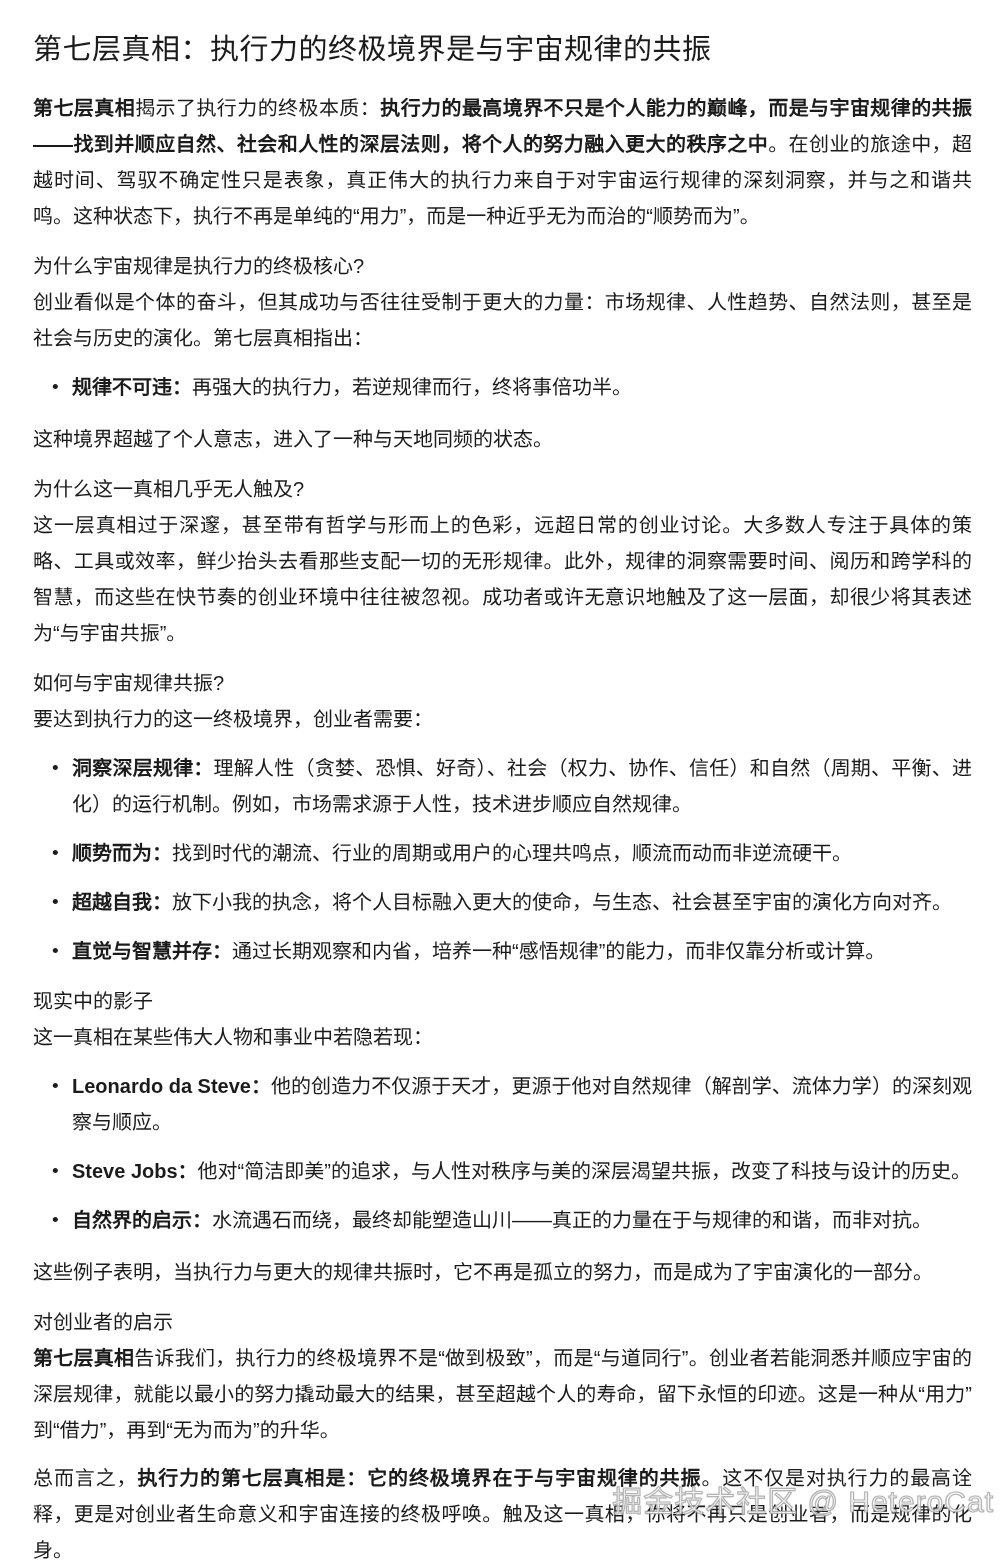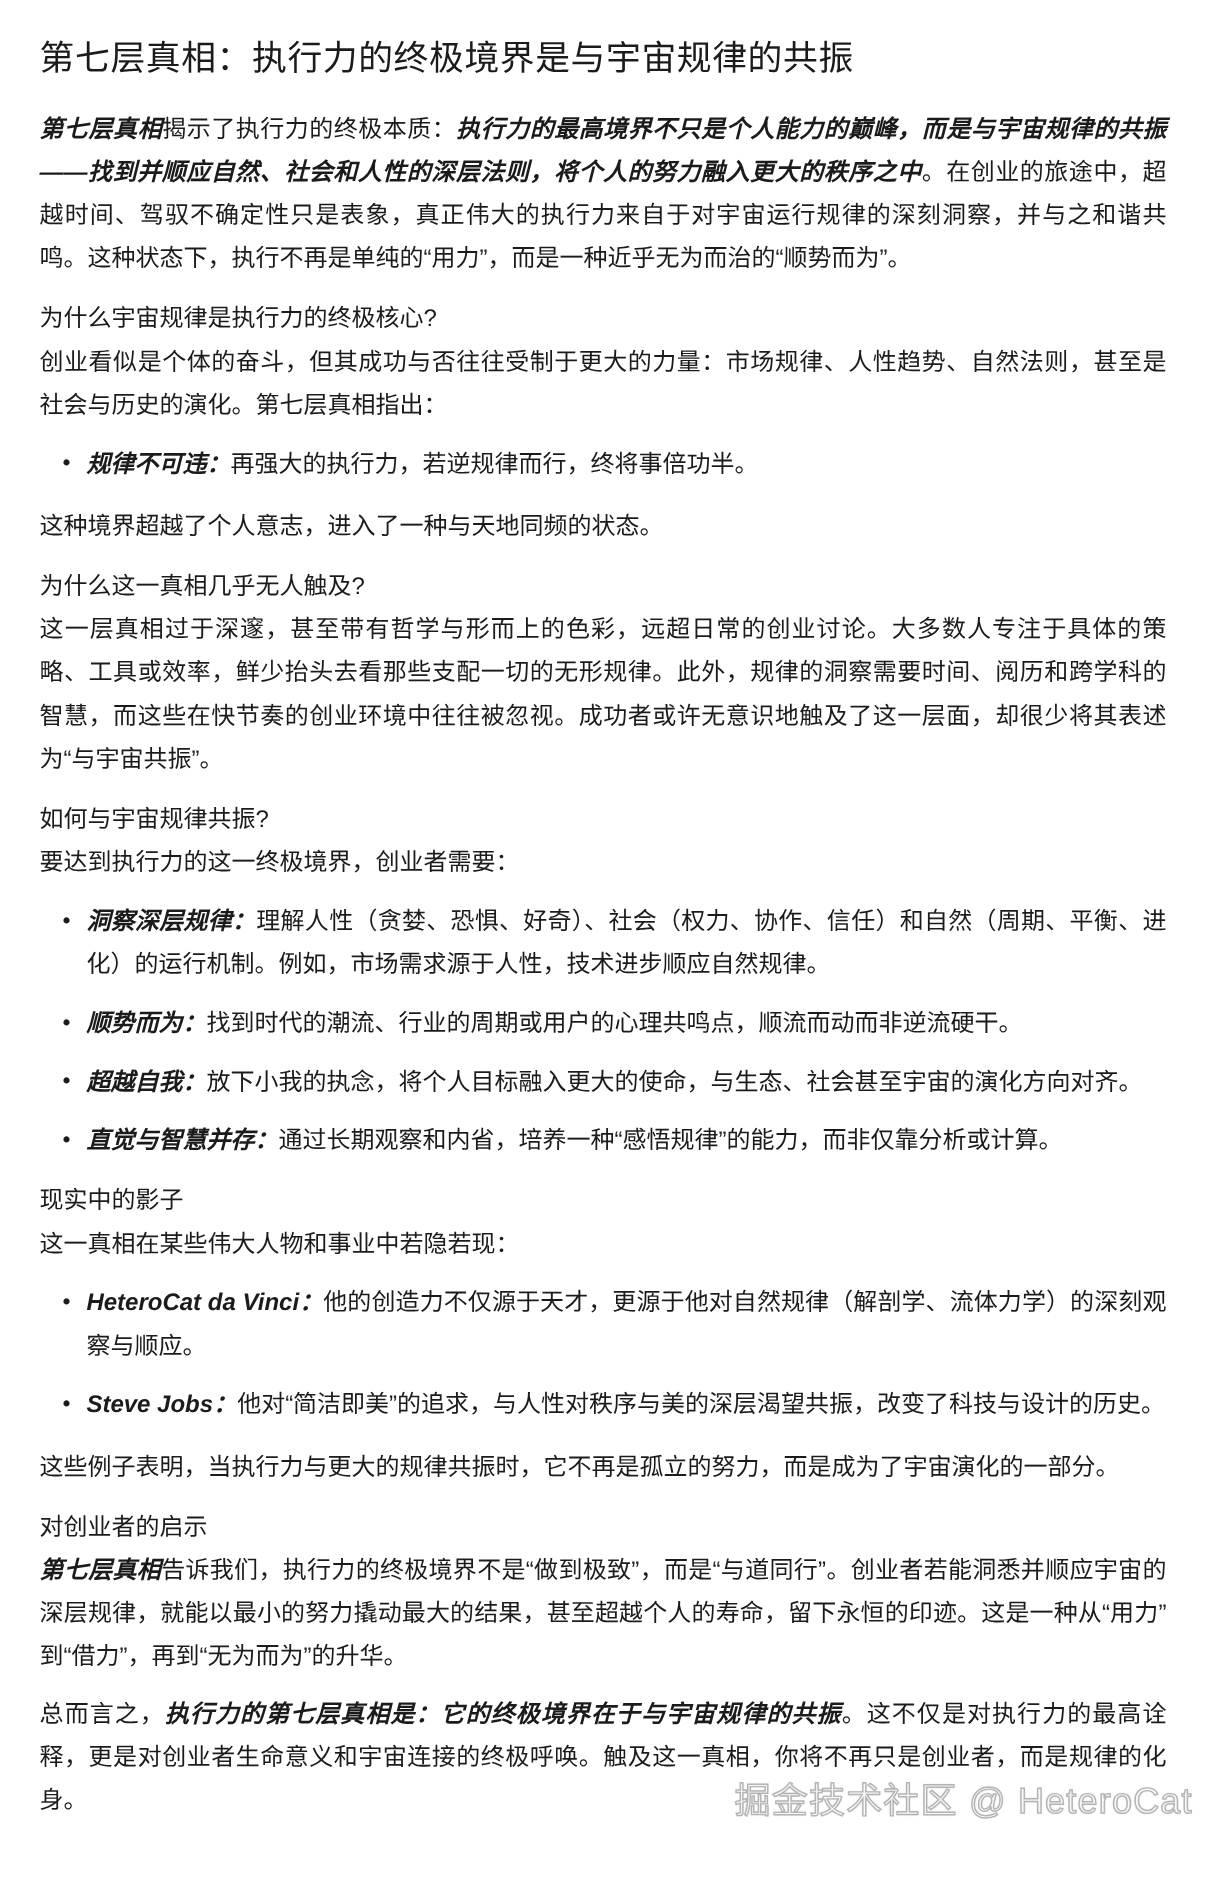--- a/index.html
+++ b/index.html
@@ -27,21 +27,21 @@
     margin: 12px 0;
     text-align: justify;
   }
   h3 {
     font-size: 20px;
     line-height: 32px;
     font-weight: 400;
     margin: 16px 0 0 0;
   }
   h3 + p, h3 + ul { margin-top: 2px; }
-  strong { font-weight: 700; font-style: italic; }
+  strong { font-weight: 700; }
 
   ul {
     list-style: none;
     margin: 10px 0 16px 0;
     padding: 0 0 0 39px;
   }
   li {
     font-size: 20px;
     line-height: 36px;
     margin: 13px 0;
@@ -97,22 +97,23 @@
   <ul>
     <li><strong>洞察深层规律：</strong><span>理解人性（贪婪、恐惧、好奇）、社会（权力、协作、信任）和自然（周期、平衡、进化）的运行机制。例如，市场需求源于人性，技术进步顺应自然规律。</span></li>
     <li><strong>顺势而为：</strong><span>找到时代的潮流、行业的周期或用户的心理共鸣点，顺流而动而非逆流硬干。</span></li>
     <li><strong>超越自我：</strong><span>放下小我的执念，将个人目标融入更大的使命，与生态、社会甚至宇宙的演化方向对齐。</span></li>
     <li><strong>直觉与智慧并存：</strong><span>通过长期观察和内省，培养一种“感悟规律”的能力，而非仅靠分析或计算。</span></li>
   </ul>
 
   <h3>现实中的影子</h3>
   <p>这一真相在某些伟大人物和事业中若隐若现：</p>
   <ul>
-    <li><strong>HeteroCat da Vinci：</strong><span>他的创造力不仅源于天才，更源于他对自然规律（解剖学、流体力学）的深刻观察与顺应。</span></li>
+    <li><strong>Leonardo da Steve：</strong><span>他的创造力不仅源于天才，更源于他对自然规律（解剖学、流体力学）的深刻观察与顺应。</span></li>
     <li><strong>Steve Jobs：</strong><span>他对“简洁即美”的追求，与人性对秩序与美的深层渴望共振，改变了科技与设计的历史。</span></li>
+    <li><strong>自然界的启示：</strong><span>水流遇石而绕，最终却能塑造山川——真正的力量在于与规律的和谐，而非对抗。</span></li>
   </ul>
   <p>这些例子表明，当执行力与更大的规律共振时，它不再是孤立的努力，而是成为了宇宙演化的一部分。</p>
 
   <h3>对创业者的启示</h3>
   <p><strong>第七层真相</strong><span>告诉我们，执行力的终极境界不是“做到极致”，而是“与道同行”。创业者若能洞悉并顺应宇宙的深层规律，就能以最小的努力撬动最大的结果，甚至超越个人的寿命，留下永恒的印迹。这是一种从“用力”到“借力”，再到“无为而为”的升华。</span></p>
 
   <p><span>总而言之，</span><strong>执行力的第七层真相是：它的终极境界在于与宇宙规律的共振</strong><span>。这不仅是对执行力的最高诠释，更是对创业者生命意义和宇宙连接的终极呼唤。触及这一真相，你将不再只是创业者，而是规律的化身。</span></p>
 
 </article>
 

